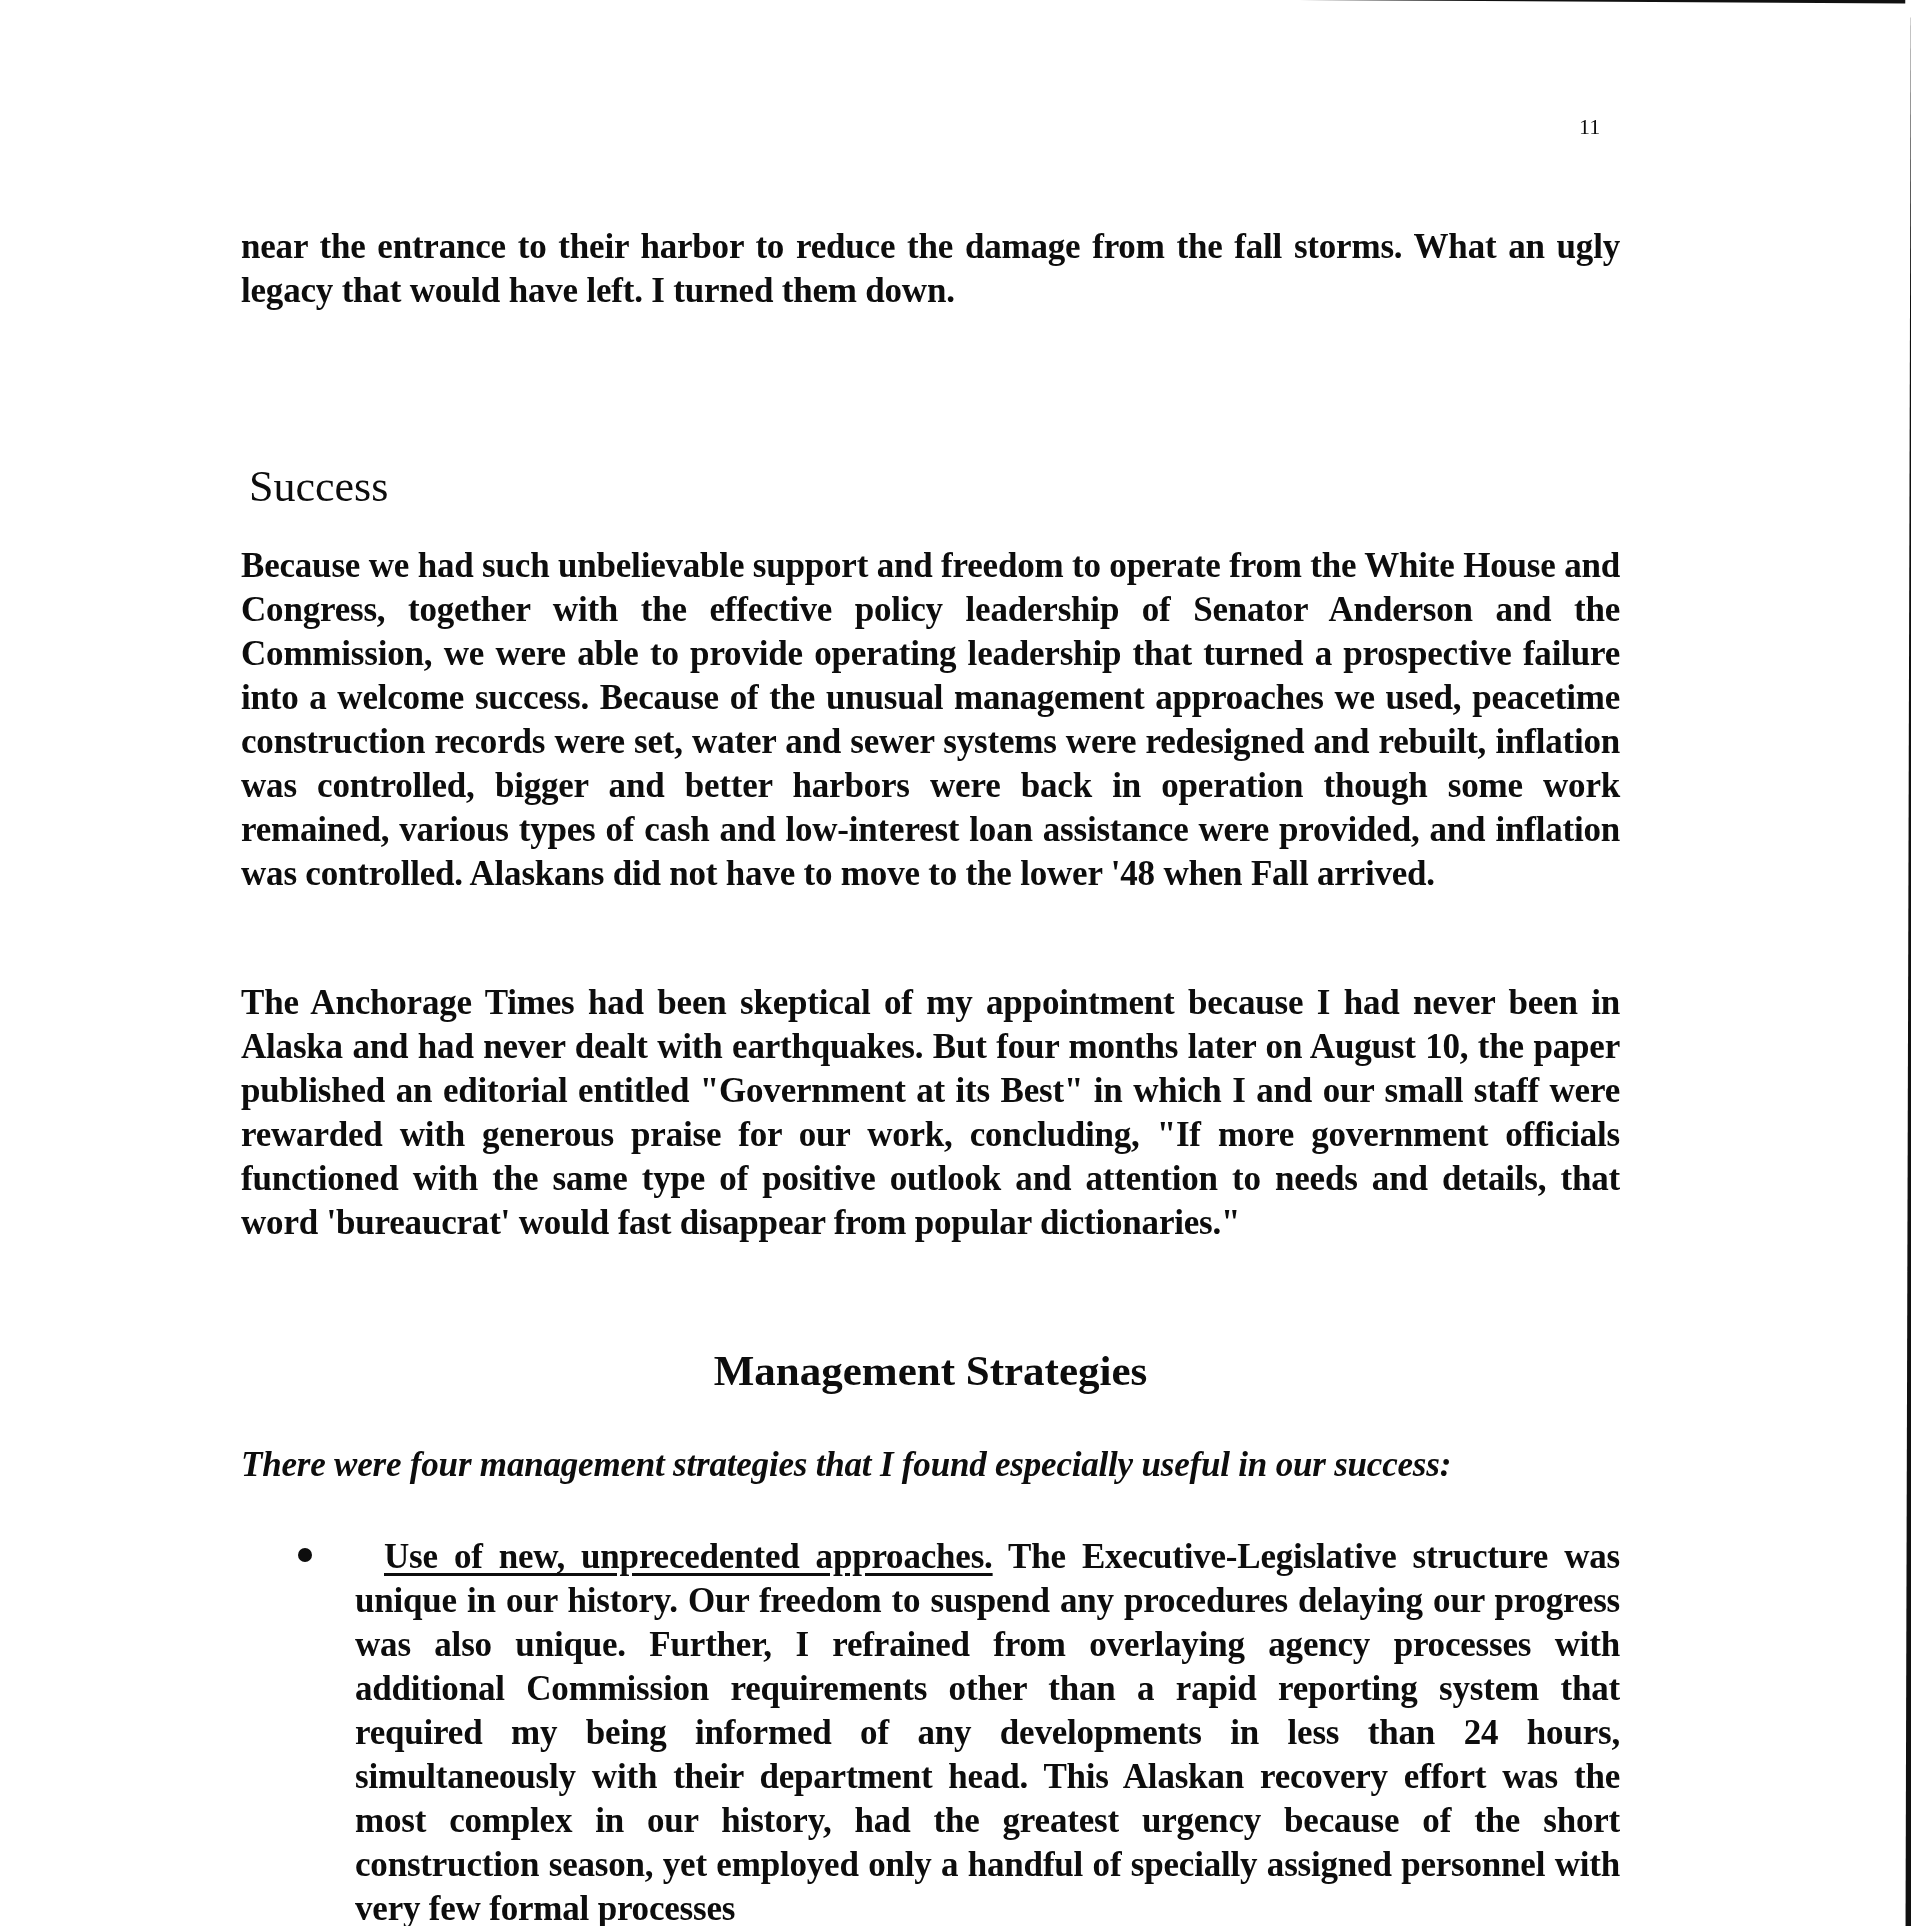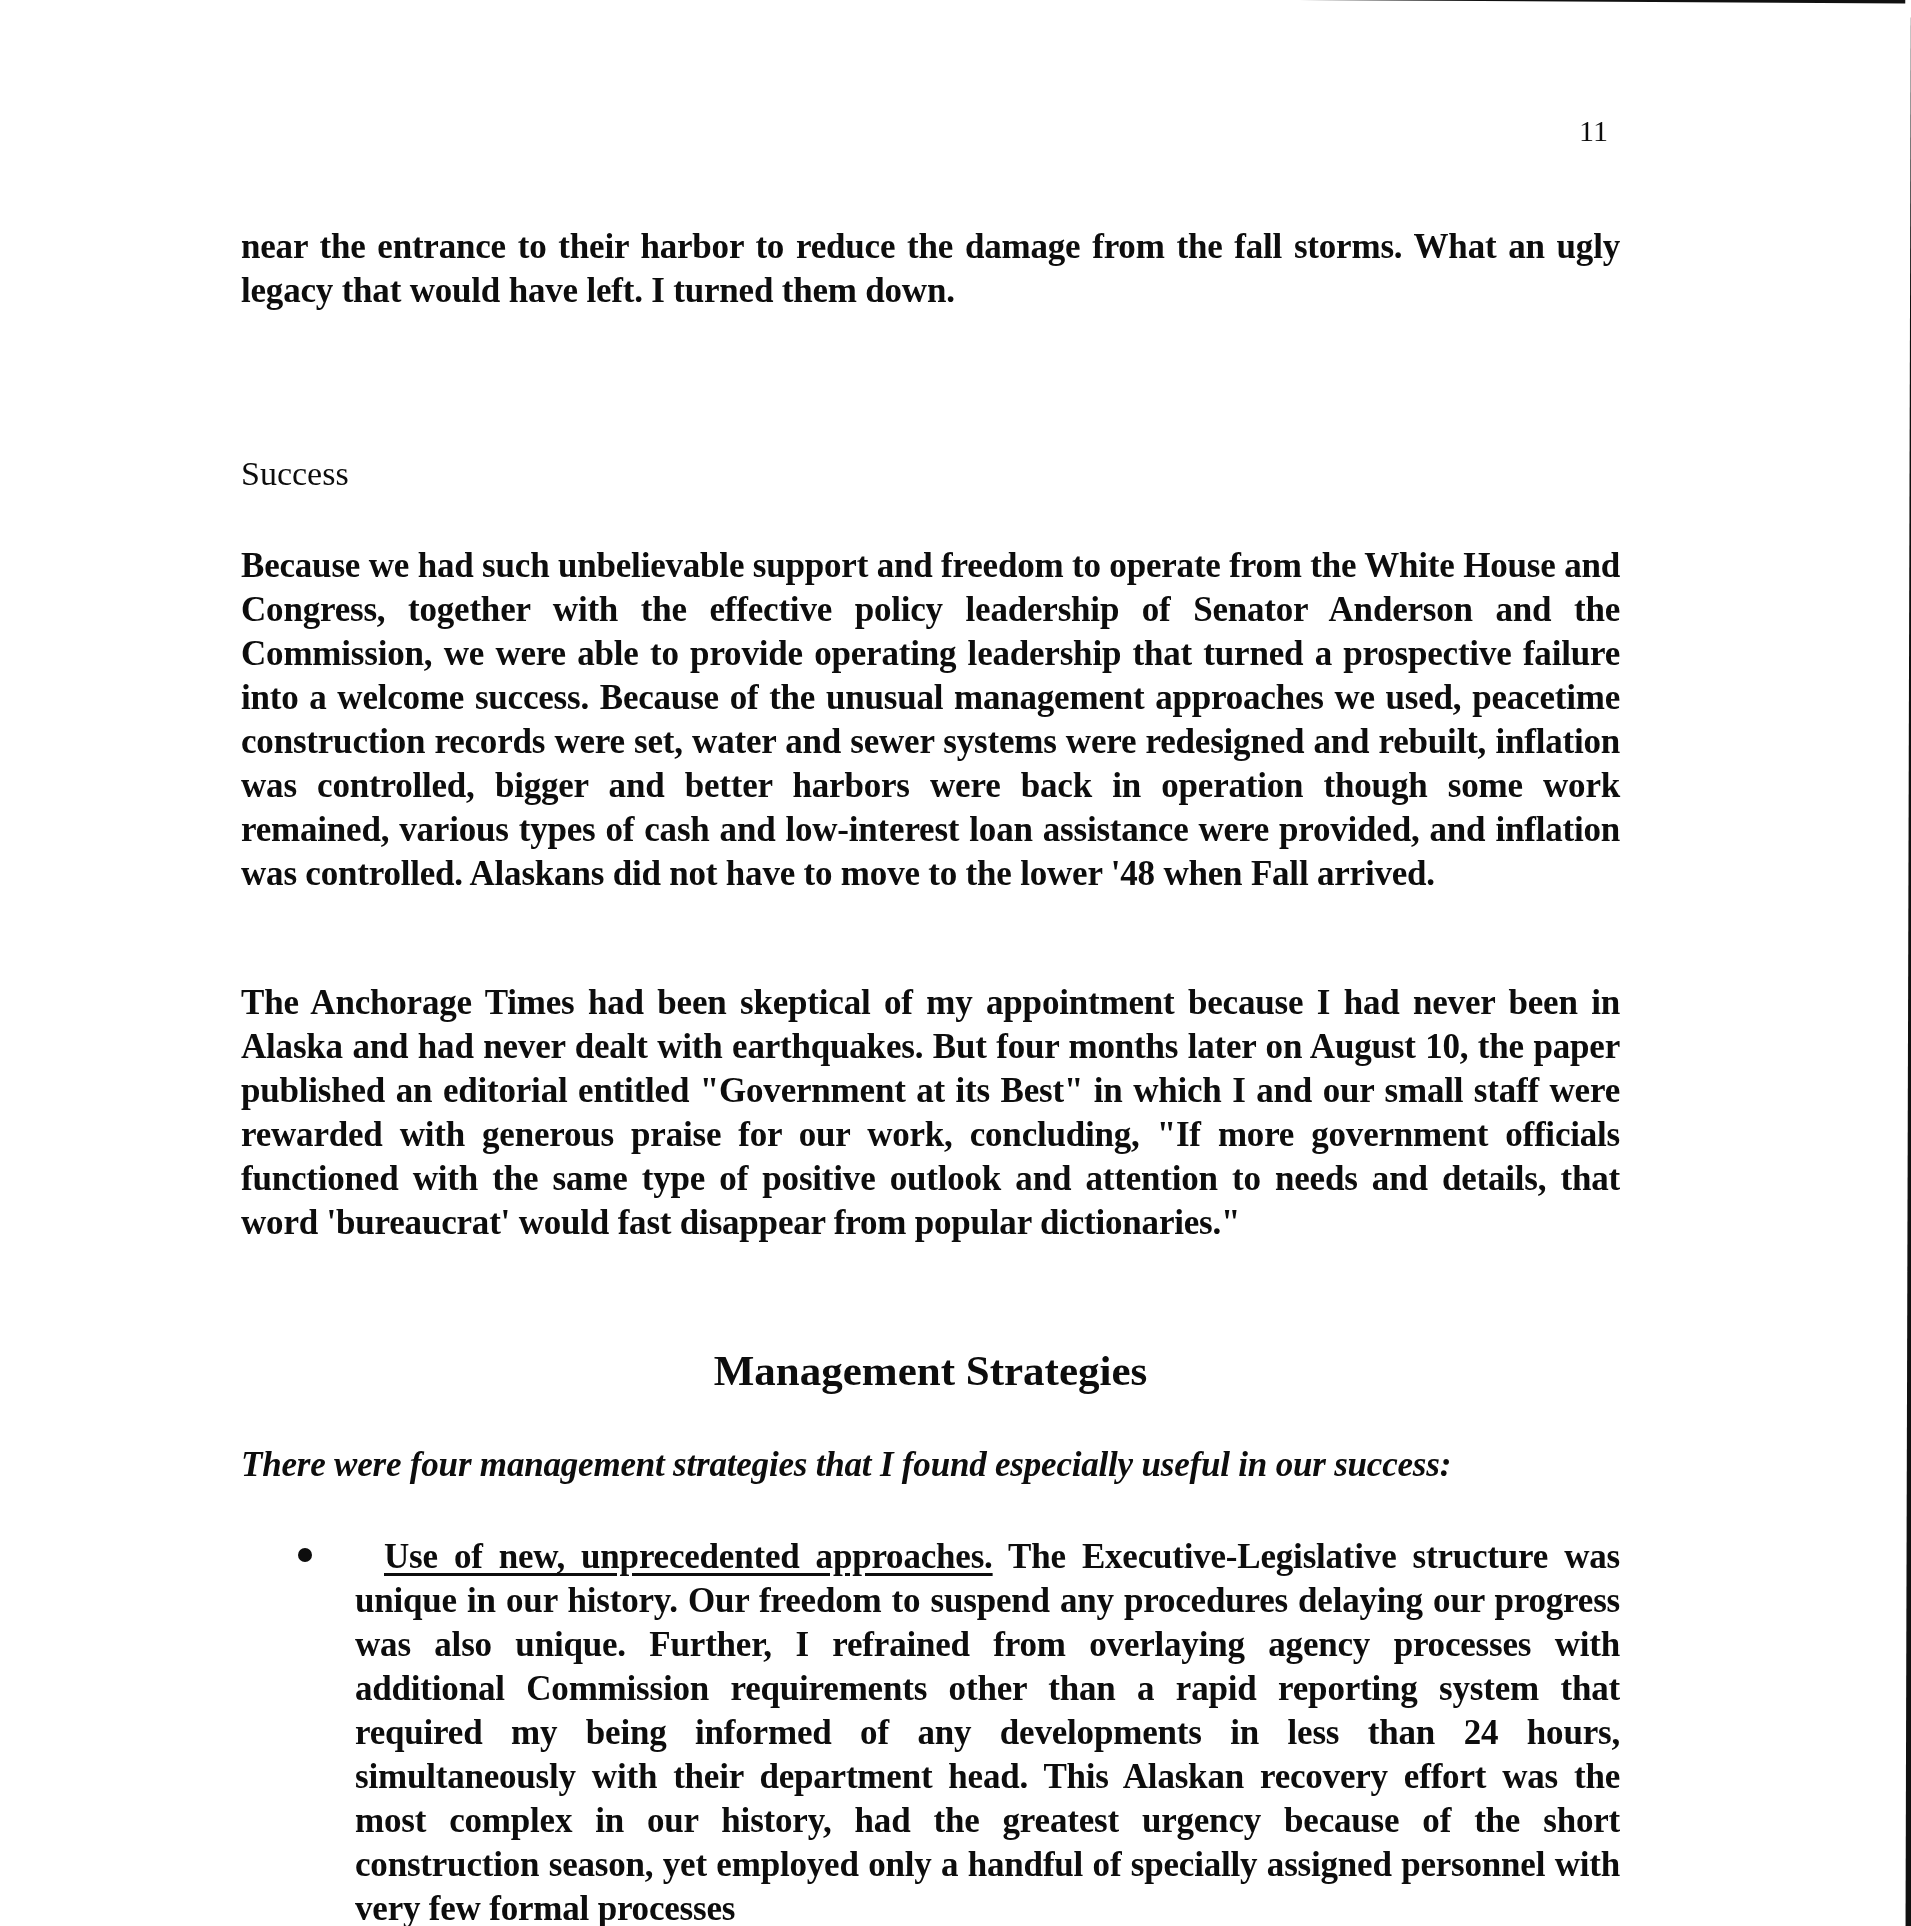--- a/index.html
+++ b/index.html
@@ -26,44 +26,44 @@
   }
   .scan-right-shadow {
     position: absolute;
     right: 0; top: 0;
     width: 9.2px; height: 2522px;
   }
   .page-number {
     position: absolute;
     left: 1579px;
     top: 116px;
-    font-size: 30px;
+    font-size: 22px;
     font-weight: normal;
     line-height: 1;
   }
   .block {
     position: absolute;
     left: 241px;
     width: 1379px;
   }
   .body-text {
     font-size: 35px;
     font-weight: bold;
     line-height: 44px;
     text-align: justify;
     text-align-last: left;
     margin: 0;
     letter-spacing: -0.2px;
     word-spacing: 0px;
   }
   .heading-regular {
-    font-size: 34px;
+    font-size: 44px;
     font-weight: normal;
     line-height: 1;
-    margin: 0;
+    margin: 8px;
   }
   .heading-bold {
     font-size: 43px;
     font-weight: bold;
     line-height: 1;
     margin: 0;
     text-align: center;
   }
   .bullet-list {
     position: absolute;

